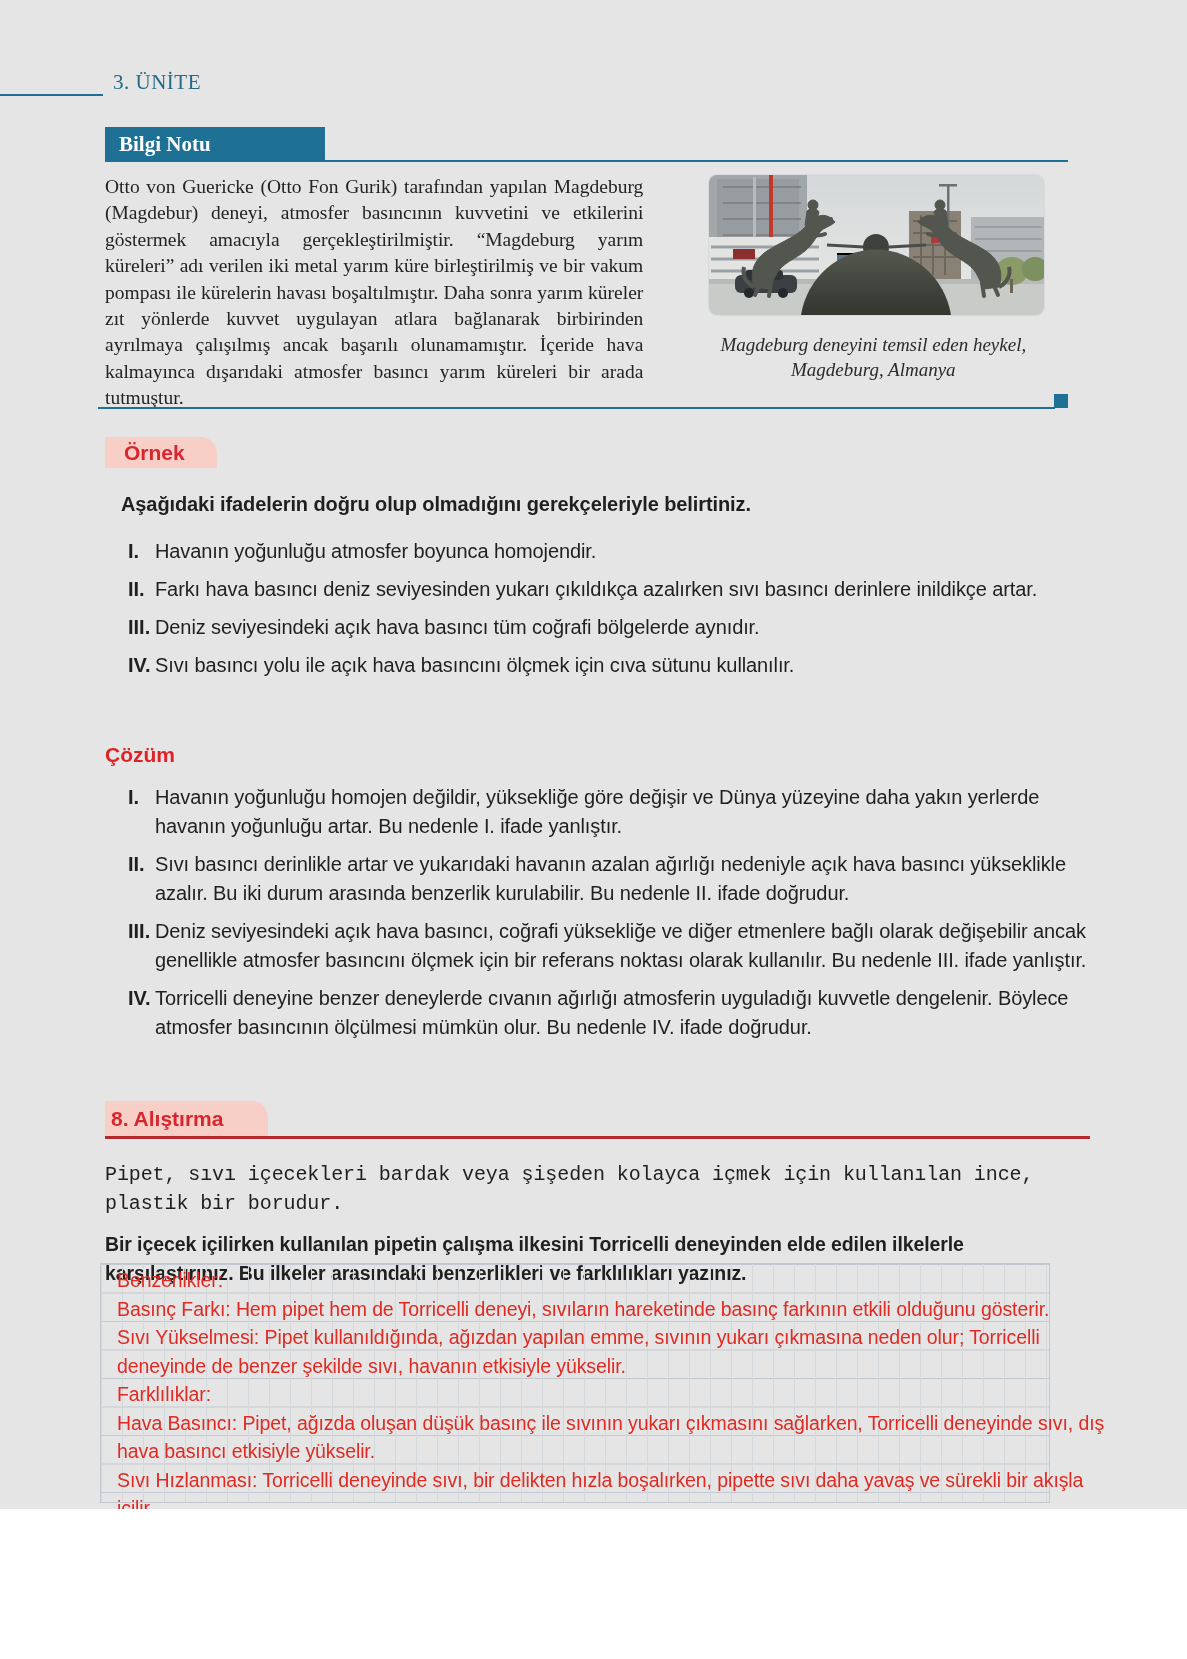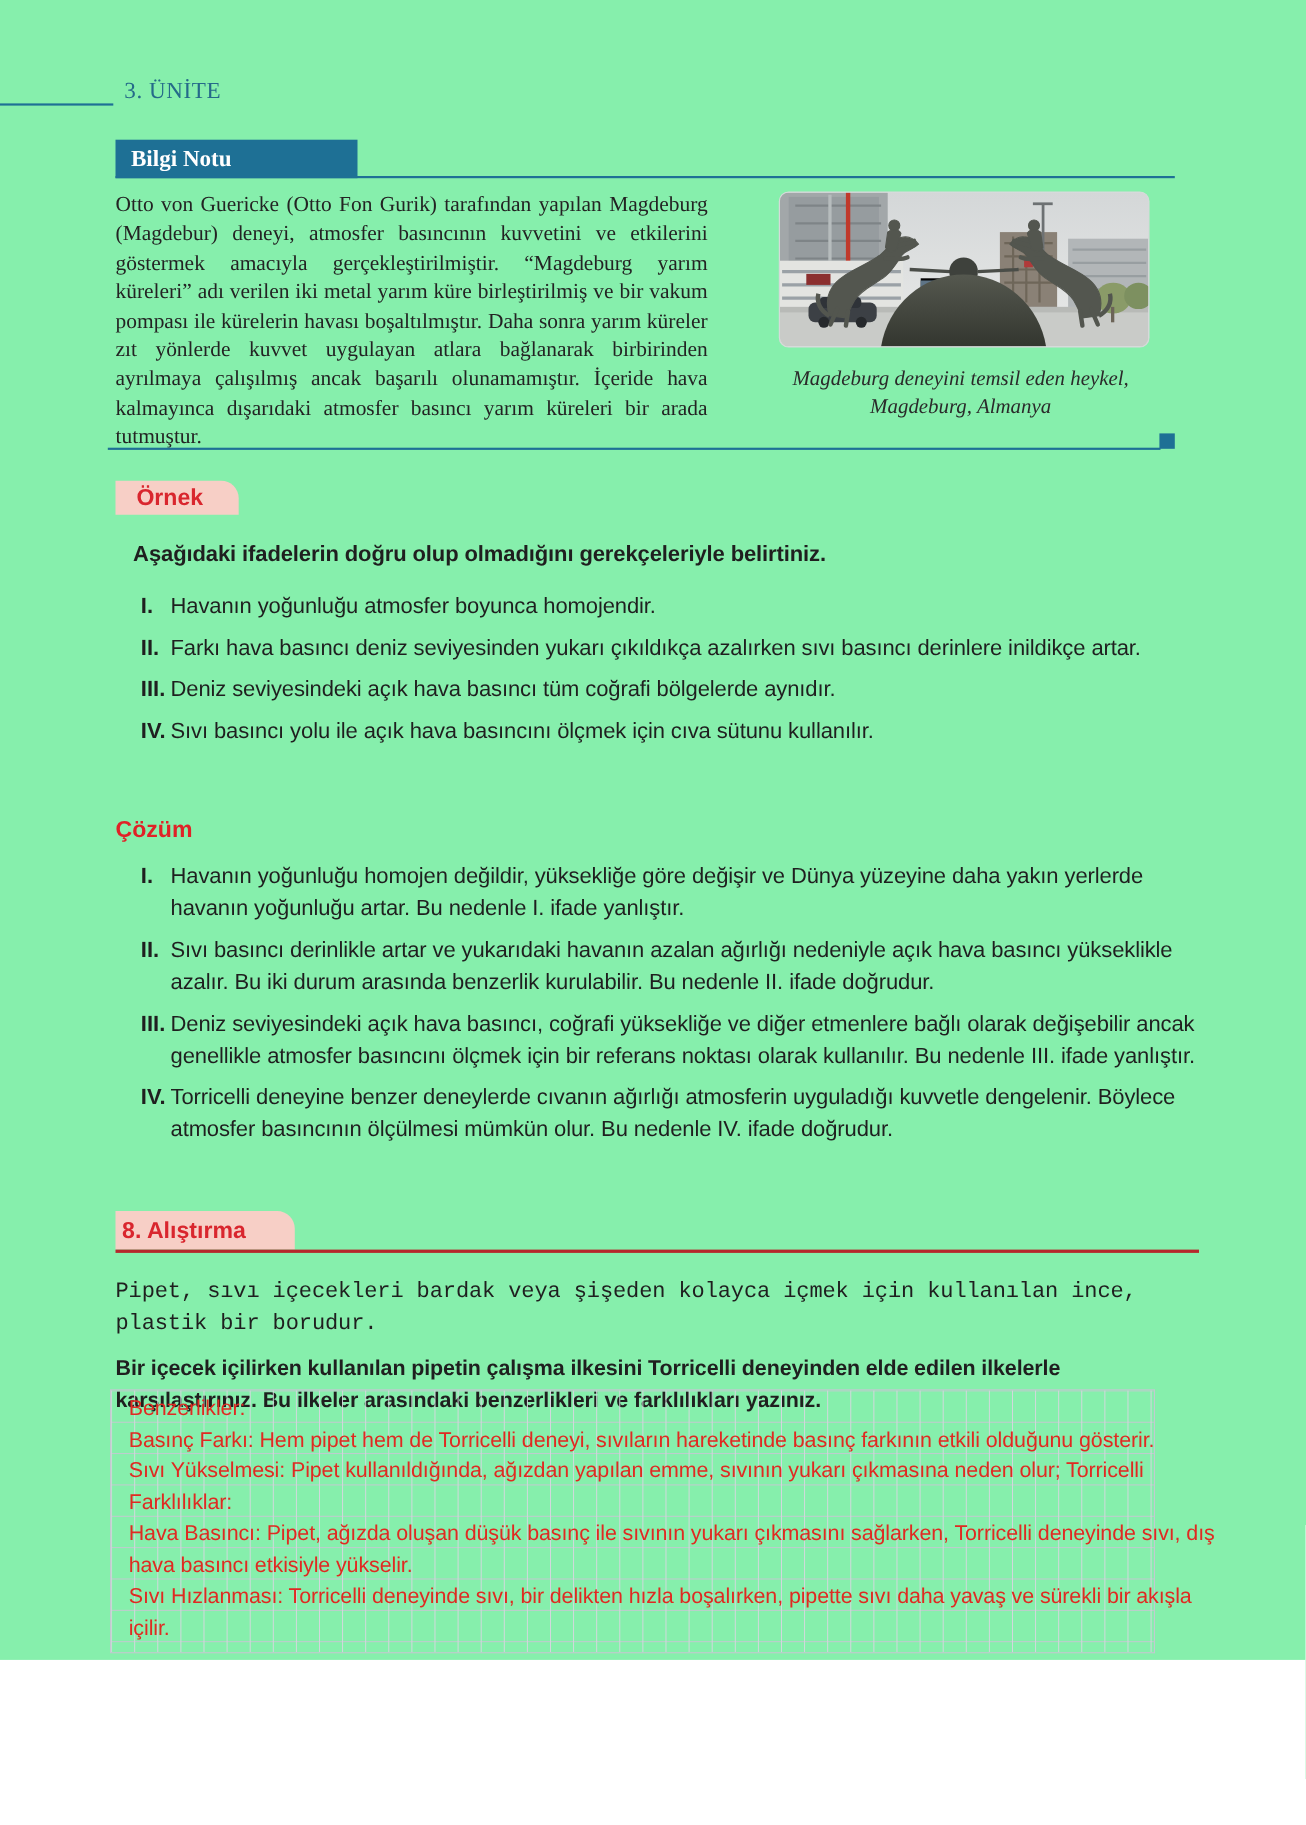--- a/index.html
+++ b/index.html
@@ -1,17 +1,17 @@
 <!DOCTYPE html>
 <html lang="tr"><head>
 <meta charset="utf-8">
 <style>
   html,body { margin:0; padding:0; background:#ffffff; }
   .page {
-    position:relative; width:1187px; height:1509px; background:#86efac;
+    position:relative; width:1187px; height:1509px; background:#e5e5e5;
     font-family:"Liberation Sans","DejaVu Sans",sans-serif; color:#1f1f1f;
     overflow:hidden;
   }
   
   .unit-rule { position:absolute; left:0; top:94px; width:103px; height:2px; background:#1e7095; }
   .unit-label {
     position:absolute; left:113px; top:70px;
     font-family:"Liberation Serif","DejaVu Serif",serif;
     font-size:21px; color:#256a89; letter-spacing:.5px;
   }
@@ -269,20 +269,21 @@
   <div class="exercise-block">
     <p class="exercise-intro">Pipet, sıvı içecekleri bardak veya şişeden kolayca içmek için kullanılan ince, plastik bir borudur.</p>
     <p class="exercise-prompt">Bir içecek içilirken kullanılan pipetin çalışma ilkesini Torricelli deneyinden elde edilen ilkelerle karşılaştırınız. Bu ilkeler arasındaki benzerlikleri ve farklılıkları yazınız.</p>
   </div>
 
   <div class="answer-grid"></div>
   <div class="answers">
     <div class="ans-line">Benzerlikler:</div>
     <div class="ans-line">Basınç Farkı: Hem pipet hem de Torricelli deneyi, sıvıların hareketinde basınç farkının etkili olduğunu gösterir.</div>
     <div class="ans-line">Sıvı Yükselmesi: Pipet kullanıldığında, ağızdan yapılan emme, sıvının yukarı çıkmasına neden olur; Torricelli</div>
+    <div class="ans-line">deneyinde de benzer şekilde sıvı, havanın etkisiyle yükselir.</div>
     <div class="ans-line">Farklılıklar:</div>
     <div class="ans-line">Hava Basıncı: Pipet, ağızda oluşan düşük basınç ile sıvının yukarı çıkmasını sağlarken, Torricelli deneyinde sıvı, dış</div>
     <div class="ans-line">hava basıncı etkisiyle yükselir.</div>
     <div class="ans-line">Sıvı Hızlanması: Torricelli deneyinde sıvı, bir delikten hızla boşalırken, pipette sıvı daha yavaş ve sürekli bir akışla</div>
     <div class="ans-line">içilir.</div>
   </div>
 
   <div class="pageno-bar"></div>
   <div class="pageno">166</div>
 

